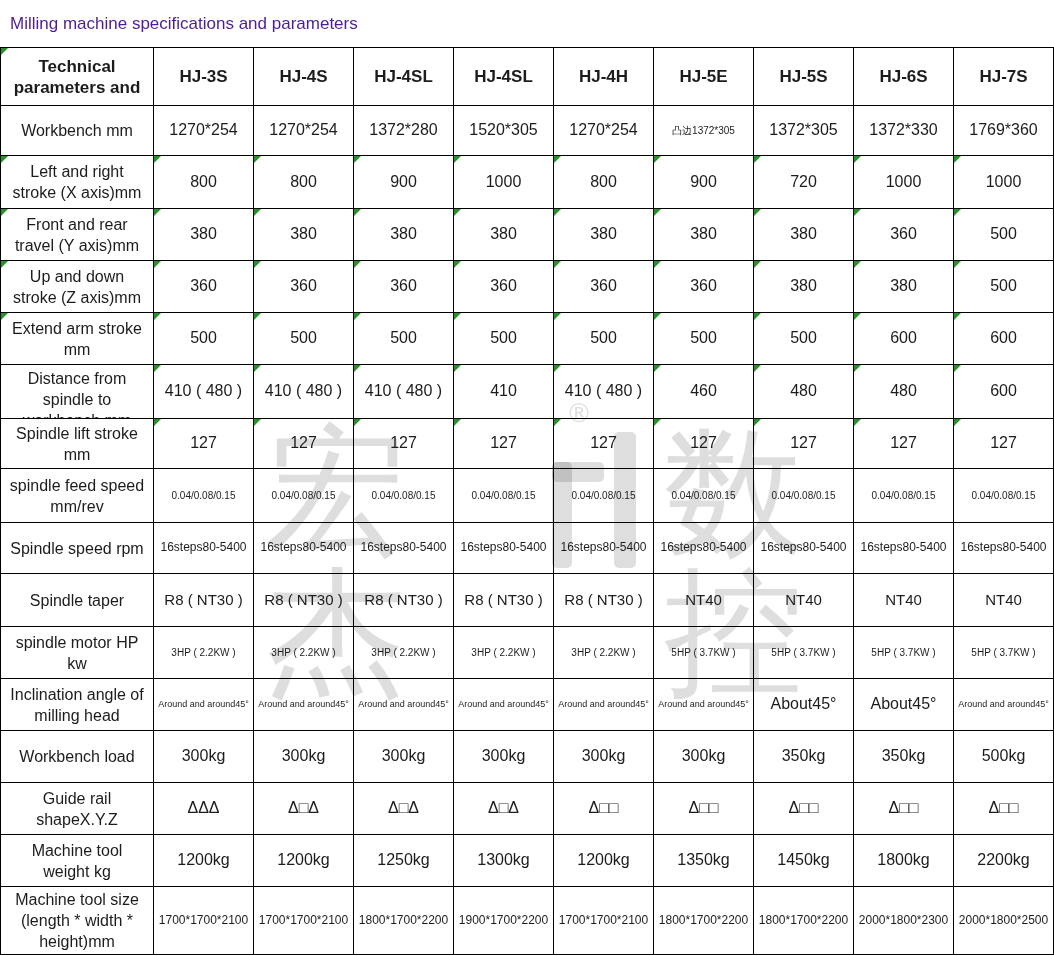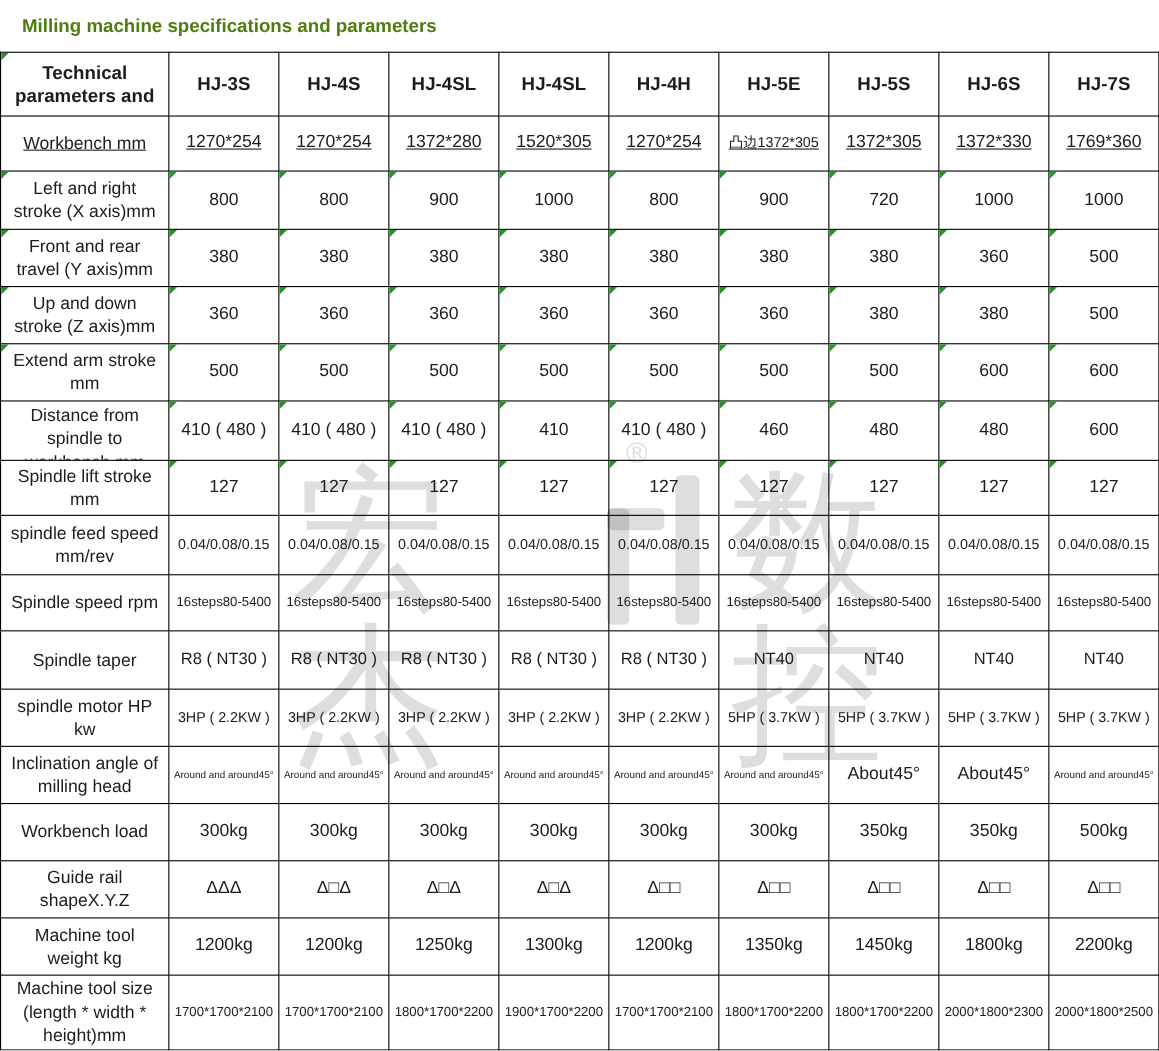--- a/index.html
+++ b/index.html
@@ -1,22 +1,22 @@
 <!DOCTYPE html>
 <html><head>
 <meta charset="utf-8">
 <style>
   html,body{margin:0;padding:0;}
   body{
     width:1054px;height:955px;background:#ffffff;position:relative;overflow:hidden;
     font-family:"Liberation Sans",sans-serif;color:#1c1c1c;
   }
   .title{
-    position:absolute;top:14px;left:20px;
-    font-size:17px;font-weight:bold;color:#4d7c0f;
+    position:absolute;top:14px;left:10px;
+    font-size:17px;font-weight:normal;color:#4c1d95;
   }
   
   .wm{position:absolute;top:0;left:0;z-index:1;pointer-events:none;}
   .wm *{position:absolute;color:rgba(0,0,0,0.13);}
   .wm-txt{font-family:"DejaVu Serif",serif;font-size:140px;line-height:1;letter-spacing:8px;}
   .wm-left{left:266px;top:422px;}
   .wm-right{left:664px;top:422px;}
   .wm-reg{left:566px;top:398px;font-size:26px;font-family:"DejaVu Sans",sans-serif;}
   .wm-logo{left:552px;top:432px;width:100px;height:136px;}
   .wm-logo i{display:block;position:absolute;background:rgba(0,0,0,0.13);border-radius:5px;}
@@ -31,21 +31,21 @@
     text-align:center;vertical-align:middle;overflow:hidden;
   }
   .hdr{font-weight:bold;font-size:17px;}
   .lbl{font-size:16px;}
   .lblwrap{white-space:pre-line;line-height:21px;}
   td.cliptd{vertical-align:top;margin-left:39px;}
   .lblwrap.clip{height:53px;overflow:hidden;padding-top:3px;box-sizing:border-box;}
   .val{line-height:1.15;}
   .md {font-size:16px;}
   .md2{font-size:15px;}
-  .sm {font-size:13px;}
+  .sm {font-size:10px;}
   .xs {font-size:12px;}
   .xxs{font-size:9px;}
   .tri{
     position:absolute;top:0;left:0;width:0;height:0;
     border-top:7px solid #279227;border-right:7px solid transparent;
   }
 </style>
 </head>
 <body>
 
@@ -86,21 +86,21 @@
       <td class="hdr">HJ-3S</td>
           <td class="hdr">HJ-4S</td>
           <td class="hdr">HJ-4SL</td>
           <td class="hdr">HJ-4SL</td>
           <td class="hdr">HJ-4H</td>
           <td class="hdr">HJ-5E</td>
           <td class="hdr">HJ-5S</td>
           <td class="hdr">HJ-6S</td>
           <td class="hdr">HJ-7S</td>
         </tr>
-    <tr style="height: 50px; text-decoration: underline;">
+    <tr style="height: 50px;">
           <td class="lbl">
             <div class="lblwrap">Workbench mm</div>
           </td>
           <td class="val md">1270*254</td>
           <td class="val md">1270*254</td>
           <td class="val md">1372*280</td>
           <td class="val md">1520*305</td>
           <td class="val md">1270*254</td>
           <td class="val sm">凸边1372*305</td>
           <td class="val md">1372*305</td>

